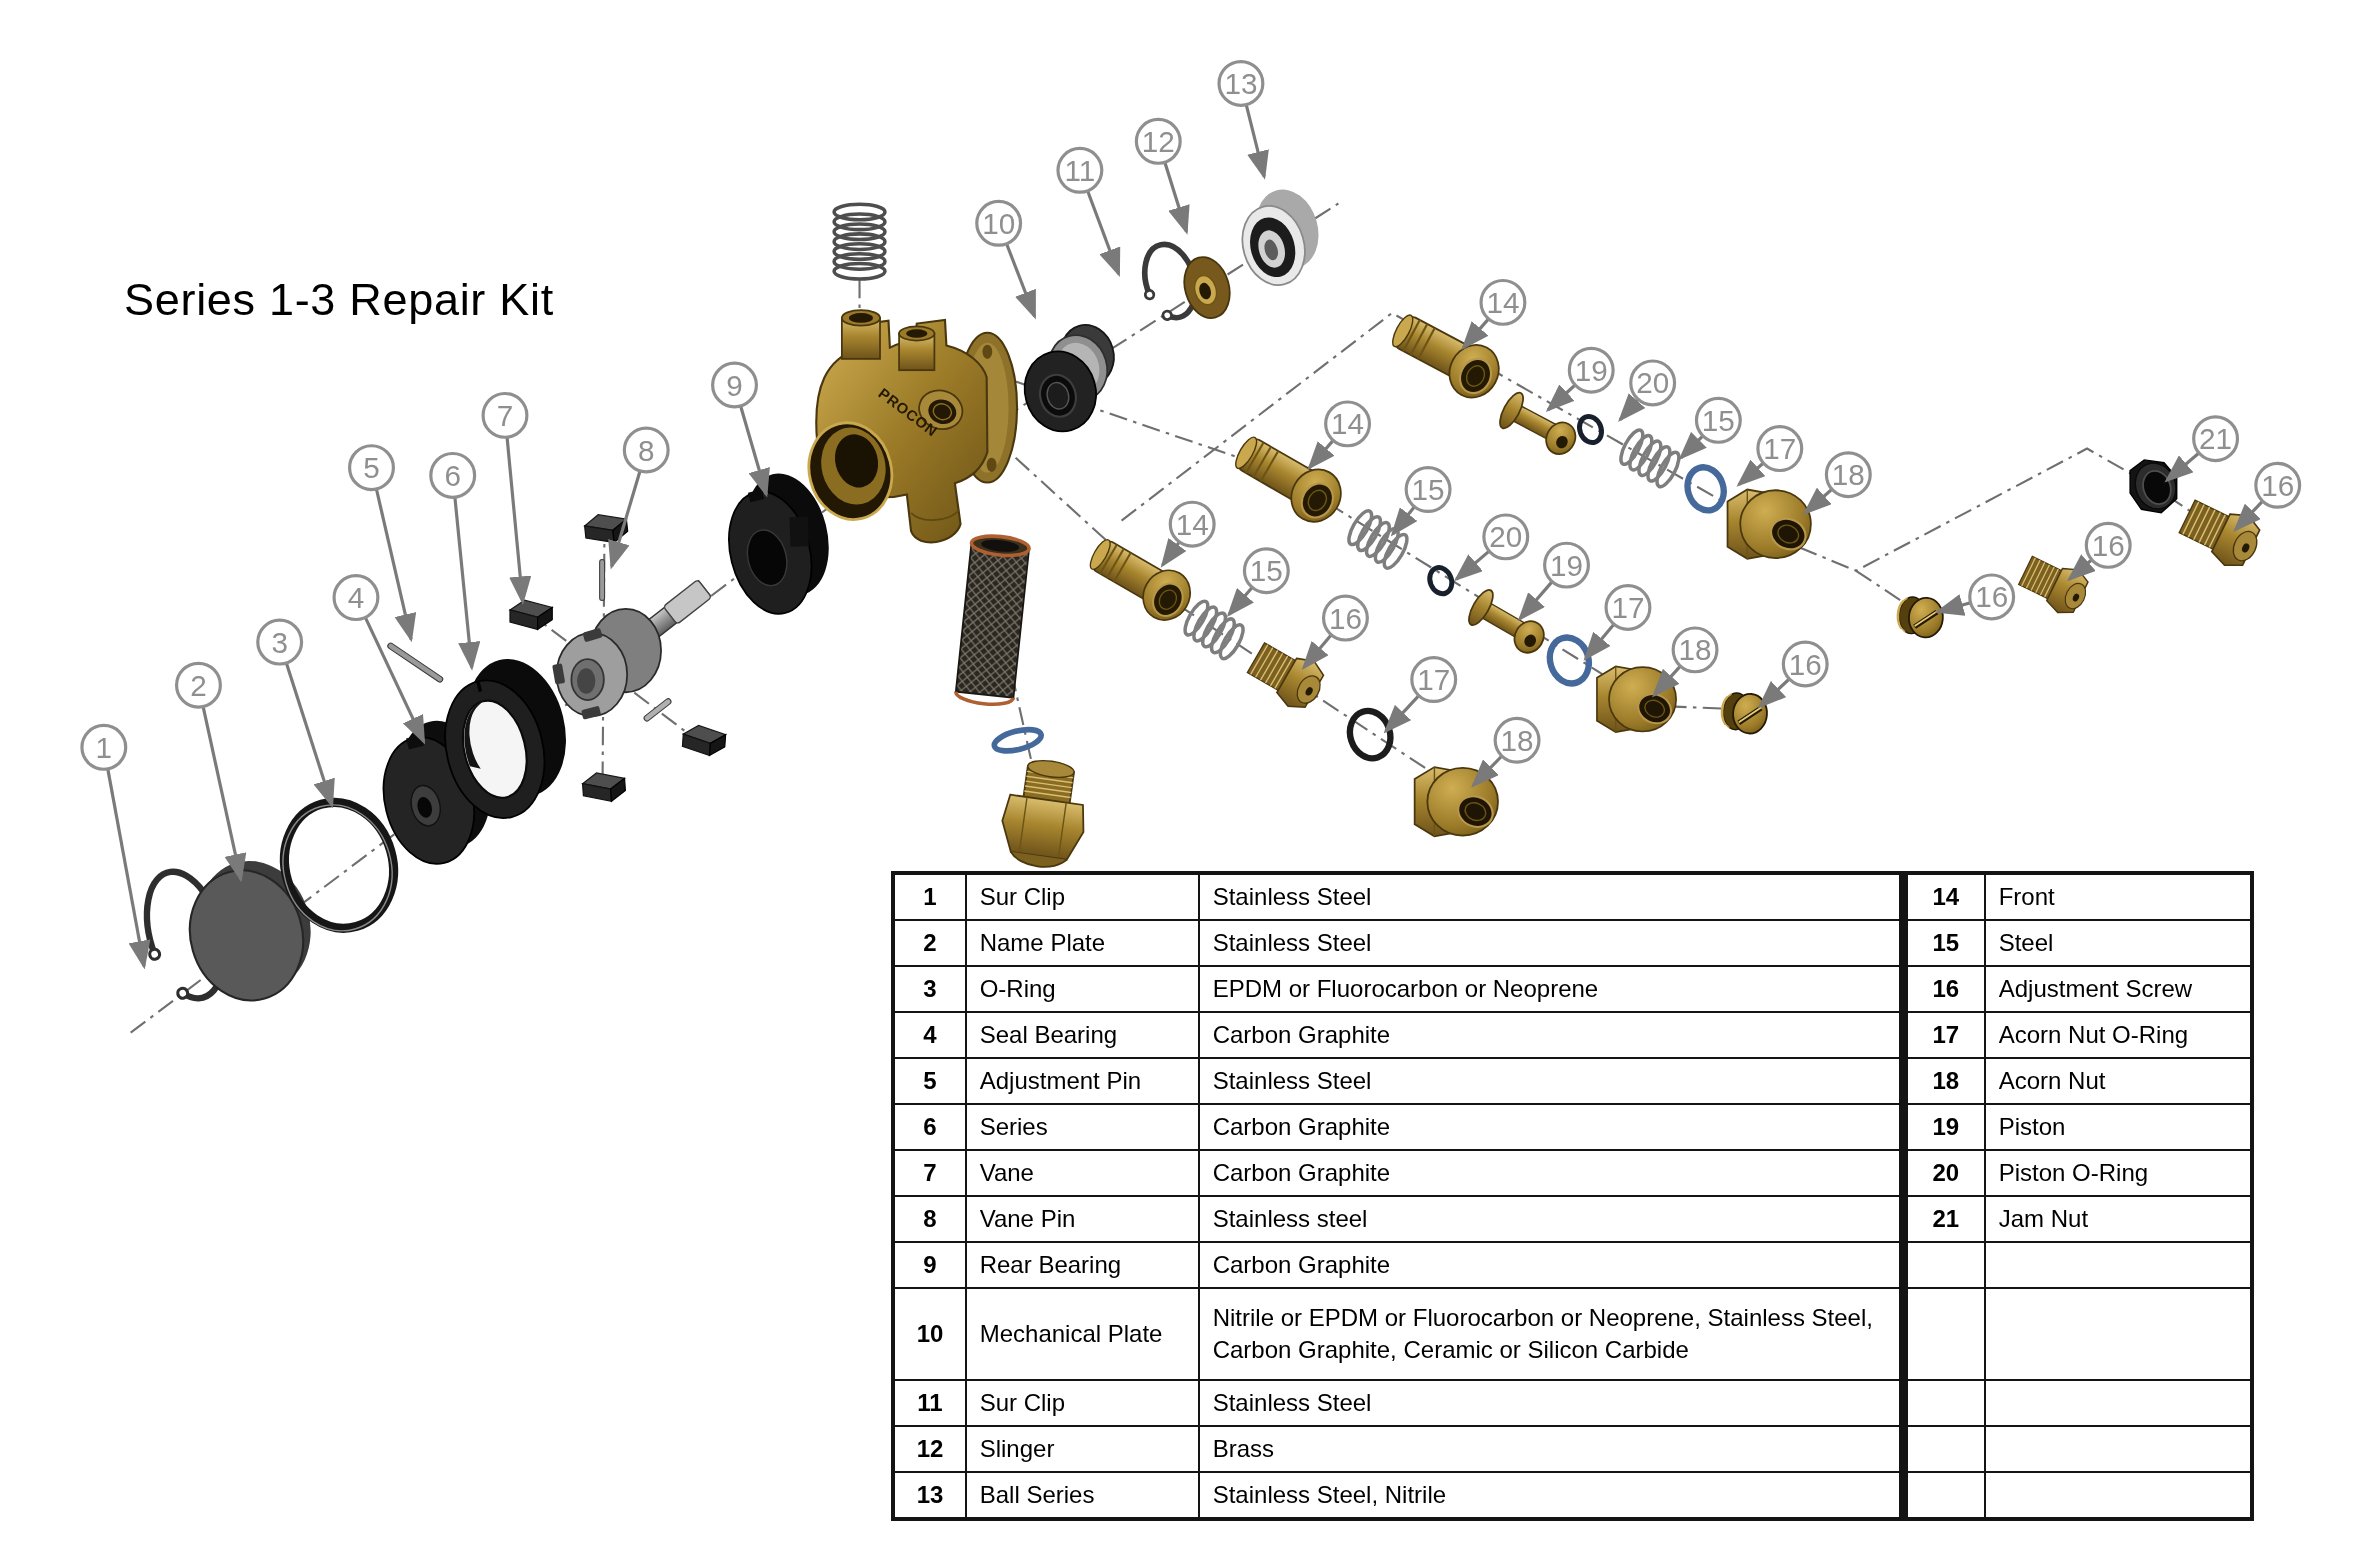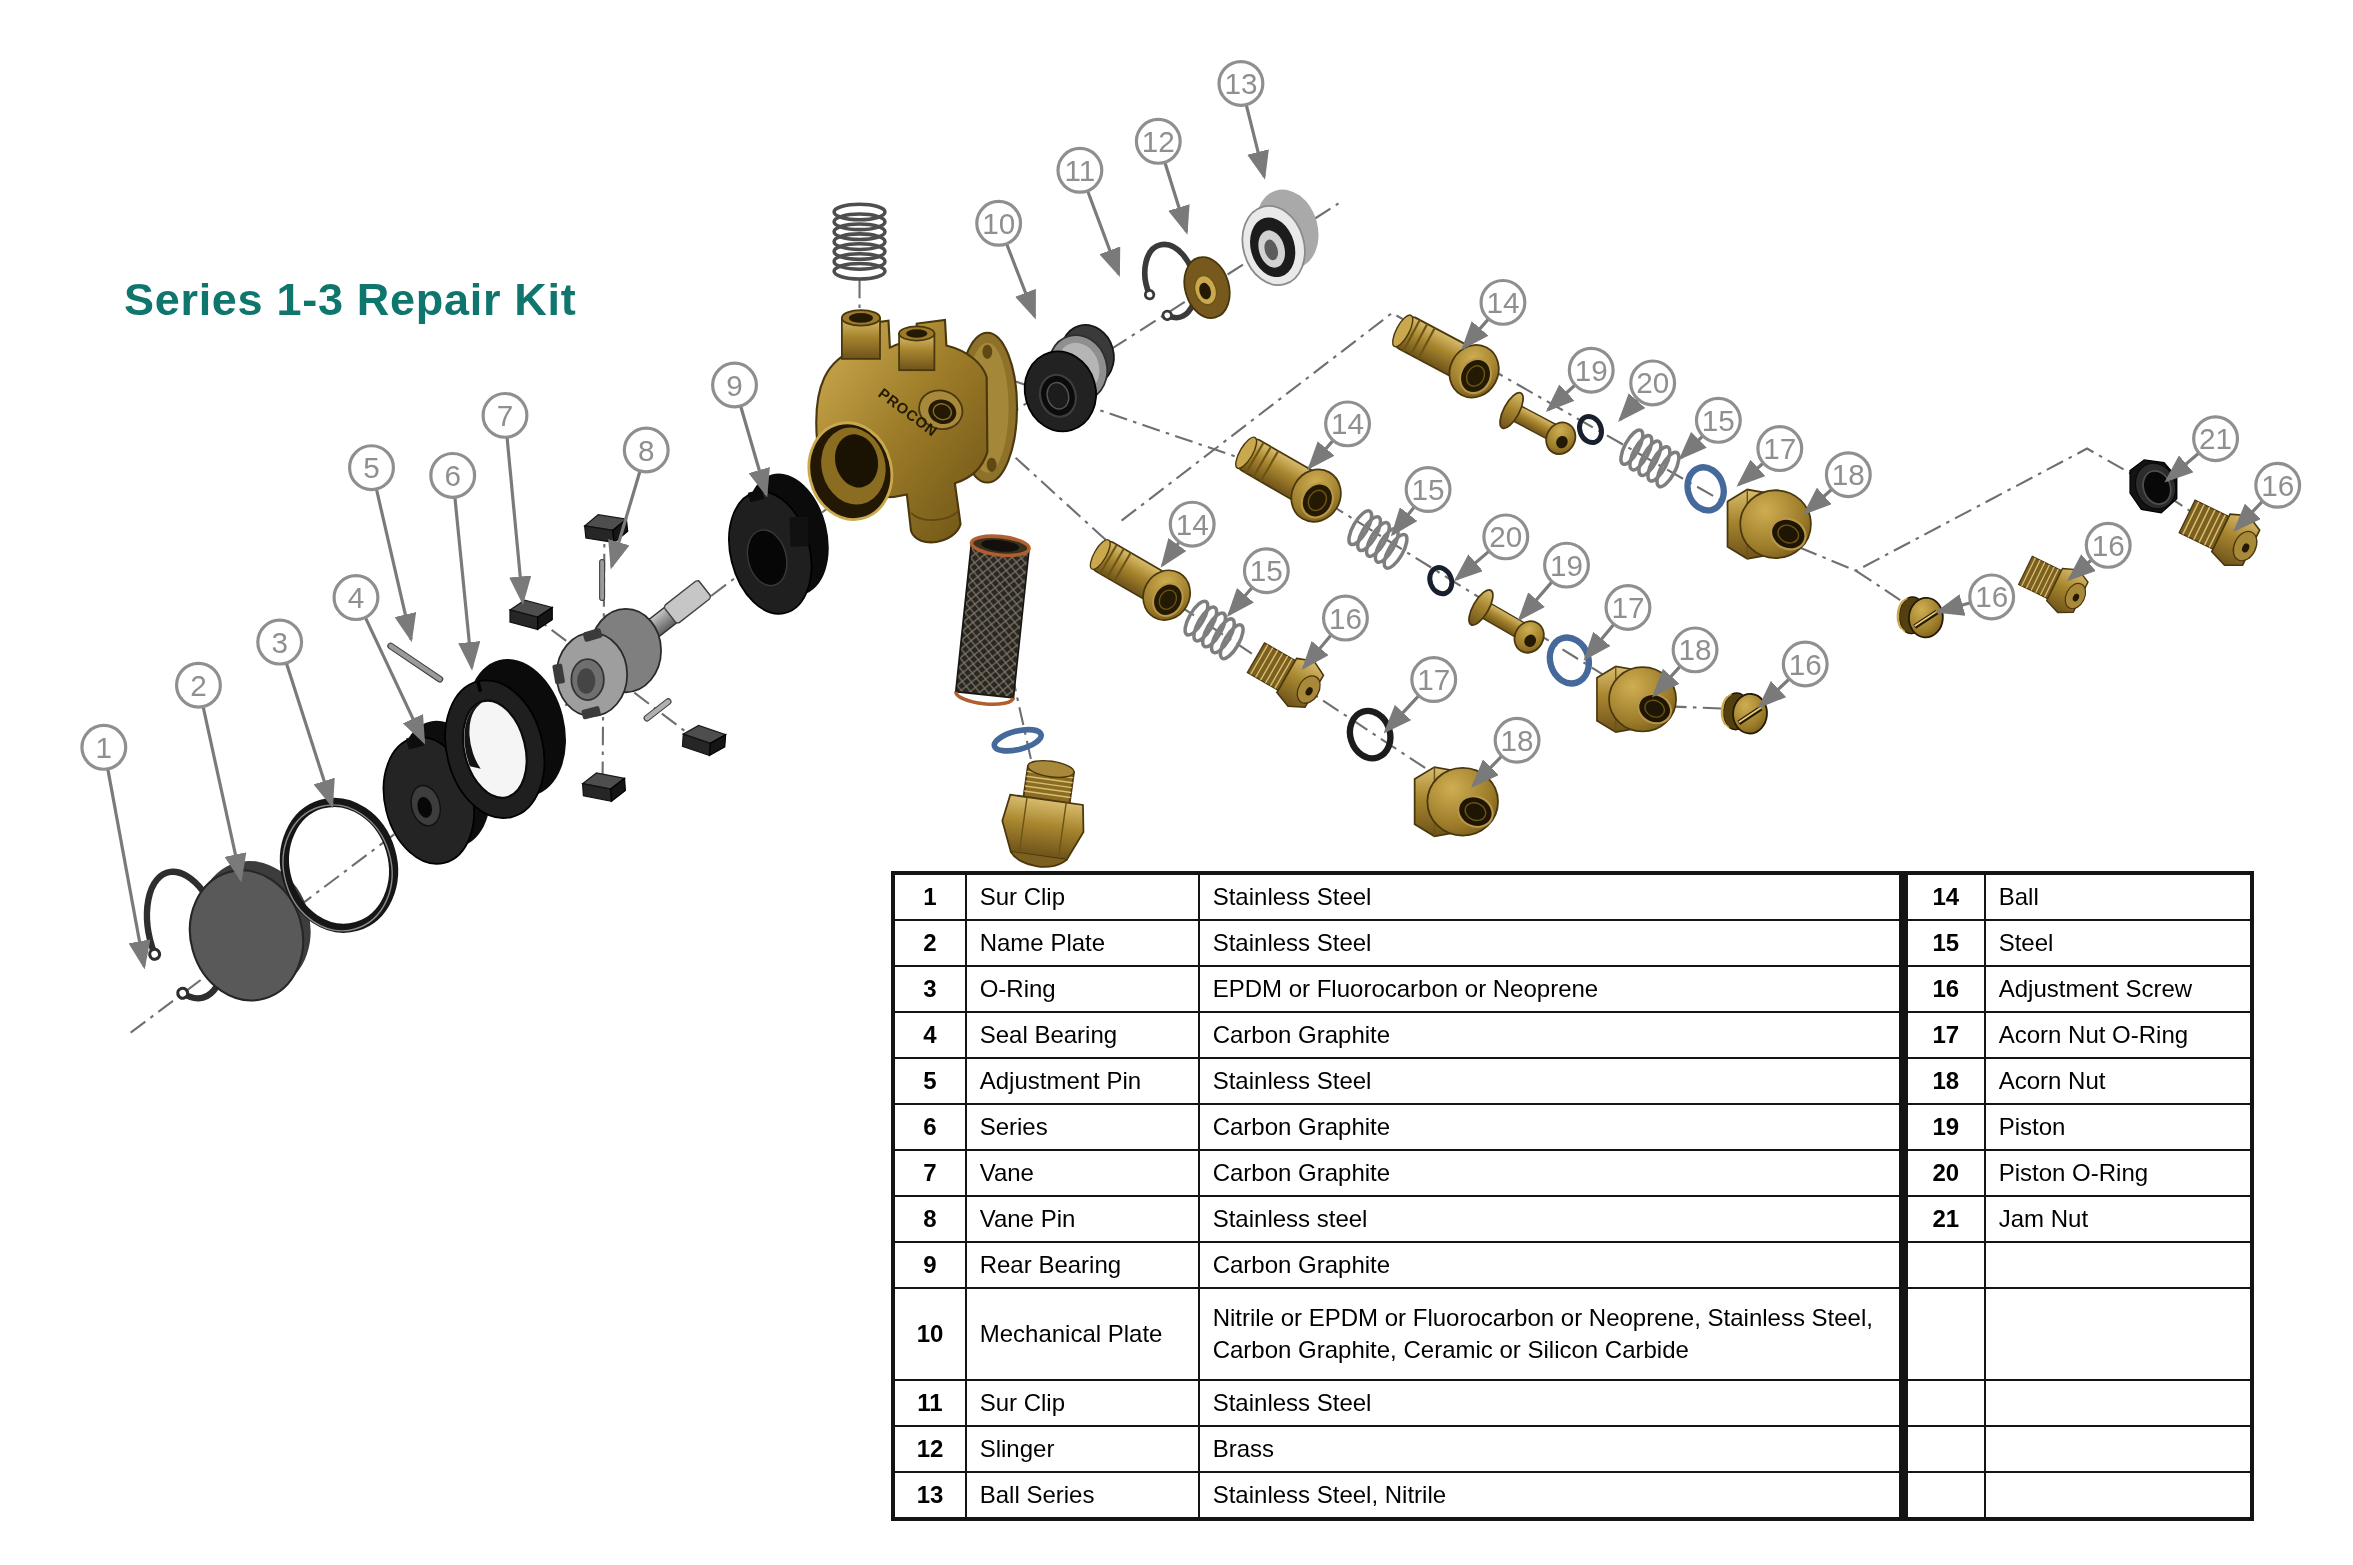--- a/index.html
+++ b/index.html
@@ -1,19 +1,19 @@
 <!DOCTYPE html>
 <html style="font-size:11.3px"><head>
 <meta charset="utf-8">
 <style>
   html,body{margin:0;padding:0;background:#fff;}
   body{width:2354px;height:1566px;font-family:"Liberation Sans",sans-serif;}
   #canvas{position:relative;width:2354px;height:1566px;background:#fff;overflow:hidden;}
   #diagram-svg{position:absolute;left:0;top:0;}
-  .page-title{position:absolute;left:124px;top:270px;font-size:45px;font-weight:700;color:#0f766e;line-height:1.32;letter-spacing:0.7px;}
+  .page-title{position:absolute;left:124px;top:270px;font-size:45px;font-weight:400;color:#000000;line-height:1.32;letter-spacing:0.7px;}
   #parts-table{position:absolute;left:891px;top:871px;border-collapse:collapse;table-layout:fixed;background:#fff;border:4.2px solid #141414;}
   #parts-table td{border:2.1px solid #141414;height:44px;font-size:24px;color:#000;padding:0 12.7px;overflow:hidden;white-space:nowrap;vertical-align:middle;}
   #parts-table td.numcell{font-weight:bold;text-align:center;padding:0 2.8px;}
   #parts-table td.divider{border-left:9.2px solid #141414;}
   #parts-table tr.tall td{height:90px;}
   #parts-table td.mat-tall{white-space:normal;line-height:1.32;}
   .leader{stroke:#7a7a7a;stroke-width:4.5;}
   .balloon{fill:#ffffff;stroke:#8f8f8f;stroke-width:4.5;}
   .balloon-num{fill:#8f8f8f;font-size:42px;text-anchor:middle;font-family:"Liberation Sans",sans-serif;}
   .dashline{fill:none;stroke:#6f6f6f;stroke-width:3;stroke-dasharray:26 9 5 9;}
@@ -501,21 +501,21 @@
         <col style="width:704px">
     <col style="width:82px">
         <col style="width:267px">
   </colgroup>
   <tbody>
         <tr>
           <td class="numcell">1</td>
           <td class="namecell">Sur Clip</td>
           <td class="matcell">Stainless Steel</td>
           <td class="numcell divider">14</td>
-          <td class="namecell">Ball</td>
+          <td class="namecell">Front</td>
         </tr>
         <tr>
           <td class="numcell">2</td>
           <td class="namecell">Name Plate</td>
           <td class="matcell">Stainless Steel</td>
           <td class="numcell divider">15</td>
           <td class="namecell">Steel</td>
         </tr>
         <tr>
           <td class="numcell">3</td>

